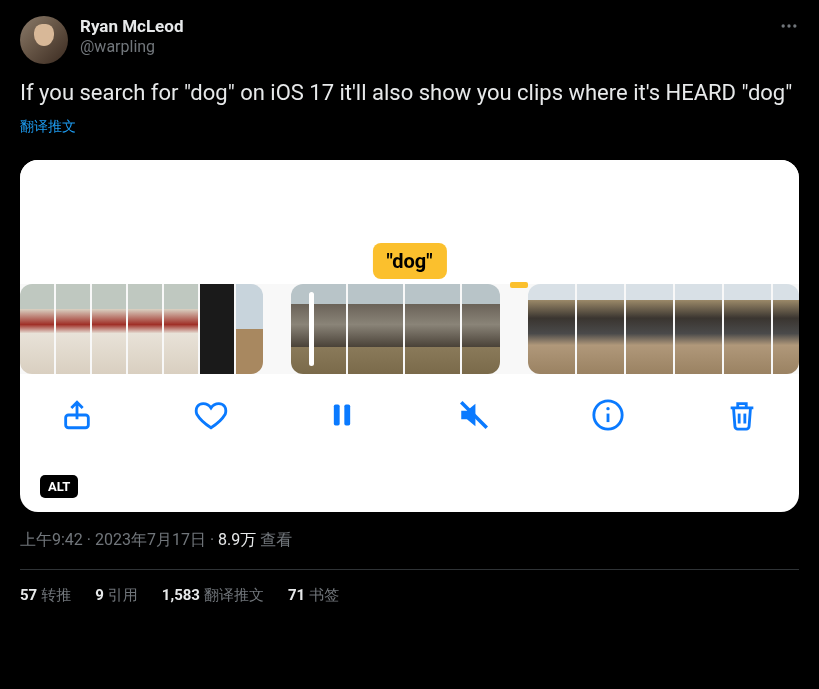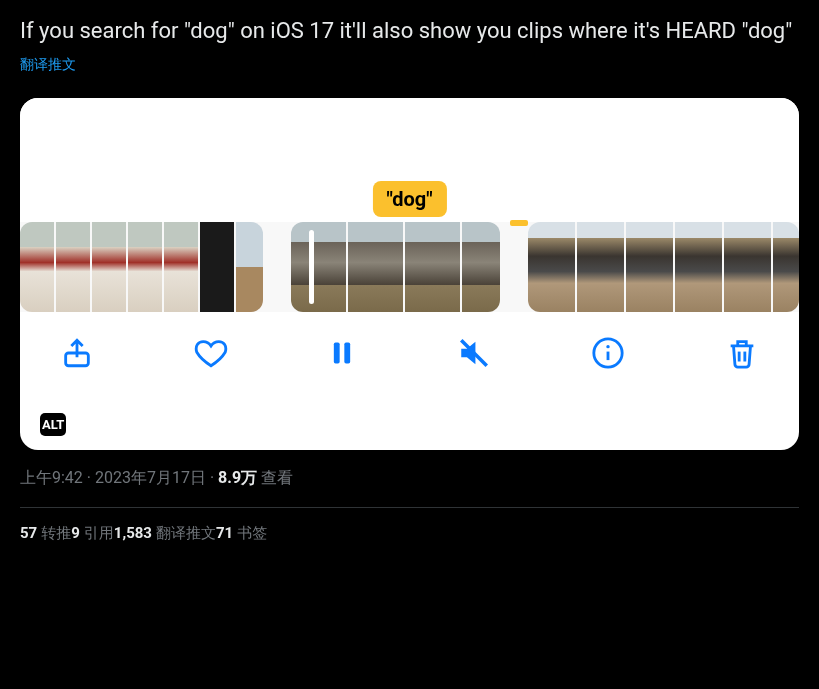--- a/index.html
+++ b/index.html
@@ -170,47 +170,62 @@
   .tb-btn svg { width: 34px; height: 34px; }
   .pause-btn svg { width: 28px; height: 32px; }
   .alt-badge {
     position: absolute;
     left: 20px;
     bottom: 14px;
     background: #000;
     color: #fff;
     font-weight: 700;
     font-size: 13px;
-    padding: 4px 2px;
+    padding: 4px 8px;
     border-radius: 5px;
   }
   .meta-line {
     color: #71767b;
     font-size: 16px;
     margin-top: 18px;
   }
-  .meta-line .views-num { color: #e7e9ea; font-weight: 700; }
+  .meta-line .views-num { color: #e7e9ea; font-weight: 400; }
   .divider {
     border: none;
     border-top: 1px solid #2f3336;
     margin-top: 18px;
   }
   .stats {
     display: flex;
+    gap: 24px;
     color: #71767b;
     font-size: 15px;
     margin-top: 16px;
   }
   .stats .num { color: #e7e9ea; font-weight: 700; margin-right: 4px; }
 </style>
 </head>
 <body>
 
 <div class="tweet">
 
+  <div class="header">
+    <div class="avatar"></div>
+    <div class="names">
+      <span class="display-name">Ryan McLeod</span>
+      <span class="handle">@warpling</span>
+    </div>
+    <button class="more-btn">
+      <svg viewBox="0 0 24 24" width="20" height="20" fill="currentColor">
+          <circle cx="5" cy="12" r="2"></circle>
+          <circle cx="12" cy="12" r="2"></circle>
+          <circle cx="19" cy="12" r="2"></circle>
+        </svg>
+    </button>
+  </div>
 
   <div class="tweet-text">If you search for "dog" on iOS 17 it'll also show you clips where it's HEARD "dog"</div>
 
   <a class="translate-link">翻译推文</a>
 
   <div class="media-card">
     <div class="media-top">
       <div class="dog-tag">"dog"</div>
       <div class="yellow-marker"></div>
     </div>

